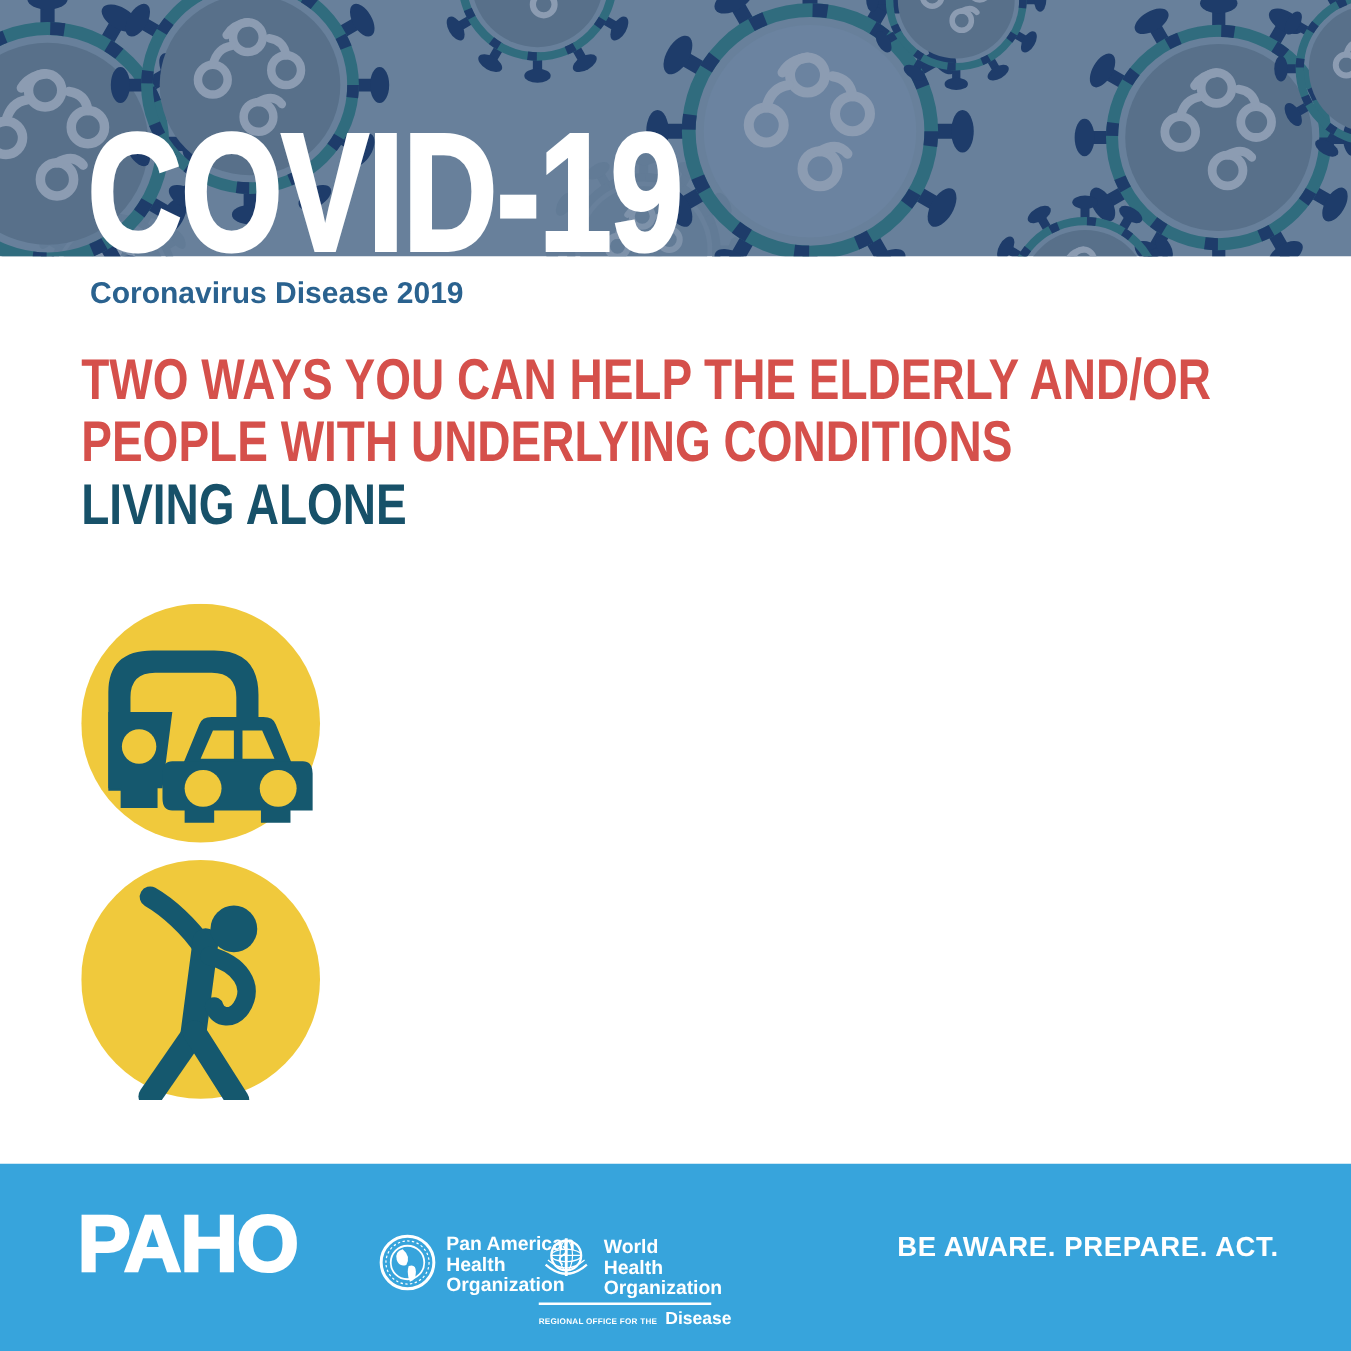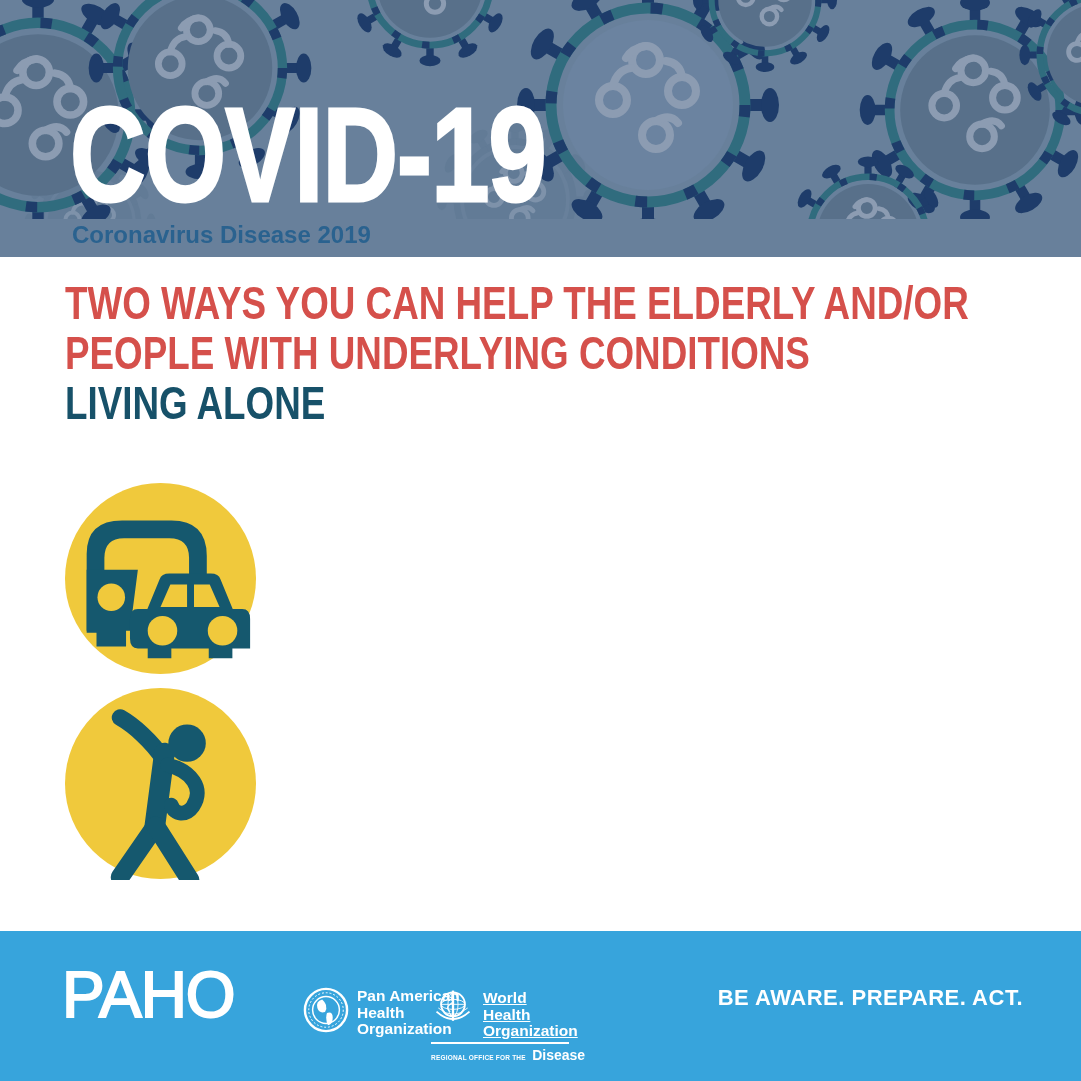--- a/index.html
+++ b/index.html
@@ -1,20 +1,20 @@
 <!DOCTYPE html>
 <html><head>
 <meta charset="utf-8">
 <style>
   html,body{margin:0;padding:0;}
   body{font-family:"Liberation Sans", sans-serif; background:#e8e8e8;}
   .poster{position:relative;width:1081px;height:1081px;background:#ffffff;overflow:hidden;margin:0 auto;}
 
   
-  .banner{position:absolute;left:0;top:0;width:1081px;height:257px;background:#68809b;overflow:hidden;}
+  .banner{position:absolute;left:0;top:0;width:1081px;height:205px;background:#68809b;overflow:hidden;}
   .banner svg{position:absolute;left:0;top:0;}
   .virus-part-spike{fill:var(--spike,#1e3c6a);}
   .virus-part-ring{stroke:var(--ring,#306c7e);}
   .virus-part-tick{stroke:var(--tick,#1e3c6a);}
   .virus-part-body{fill:var(--body,#58708a);}
   .virus-part-sq{stroke:var(--sq,#8c9cb2);}
   .virus-ghost{--spike:#627b96;--ring:#627b96;--tick:#627b96;--body:#627b96;--sq:#7e92aa;}
   .virus-light{--body:#6b83a0;}
 
   .covid-title{
@@ -47,27 +47,27 @@
     font-size:33px;line-height:45px;color:#2b2b2b;letter-spacing:-0.2px;
   }
   .text-1{top:492px;}
   .text-2{top:684px;}
   .item-text b{font-weight:bold;color:#262626;}
 
   
   .footer{position:absolute;left:0;top:931px;width:1081px;height:150px;background:#37a4dc;color:#ffffff;}
   .paho-word{
     position:absolute;left:62px;top:32px;
-    font-size:64px;font-weight:normal;letter-spacing:-1px;line-height:1;
+    font-size:64px;font-weight:bold;letter-spacing:-1px;line-height:1;
     -webkit-text-stroke:2px #ffffff;
   }
   .paho-seal{position:absolute;left:303px;top:56px;width:46px;height:46px;}
   .paho-lines{position:absolute;left:357px;top:57px;font-size:15.5px;line-height:16.5px;font-weight:bold;}
   .who-group{position:absolute;left:431px;top:55px;width:138px;}
-  .who-head{display:flex;align-items:flex-start;text-decoration:underline;}
+  .who-head{display:flex;align-items:flex-start;}
   .who-emblem{width:44px;height:44px;flex:0 0 44px;margin-right:8px;}
   .who-lines{font-size:15.5px;line-height:16.5px;font-weight:bold;padding-top:4px;}
   .who-rule{border:none;border-top:2px solid #ffffff;margin:2px 0 0 0;width:138px;}
   .who-region{margin-top:2px;white-space:nowrap;}
   .who-region-small{font-size:6.5px;font-weight:bold;letter-spacing:.2px;}
   .who-region-big{font-size:14px;font-weight:bold;margin-left:2px;}
   .tagline{position:absolute;right:58px;top:54px;font-size:22px;font-weight:bold;letter-spacing:.5px;white-space:nowrap;}
   .footer-url{position:absolute;right:58px;top:88px;font-size:19.5px;font-weight:normal;}
 </style>
 </head>

